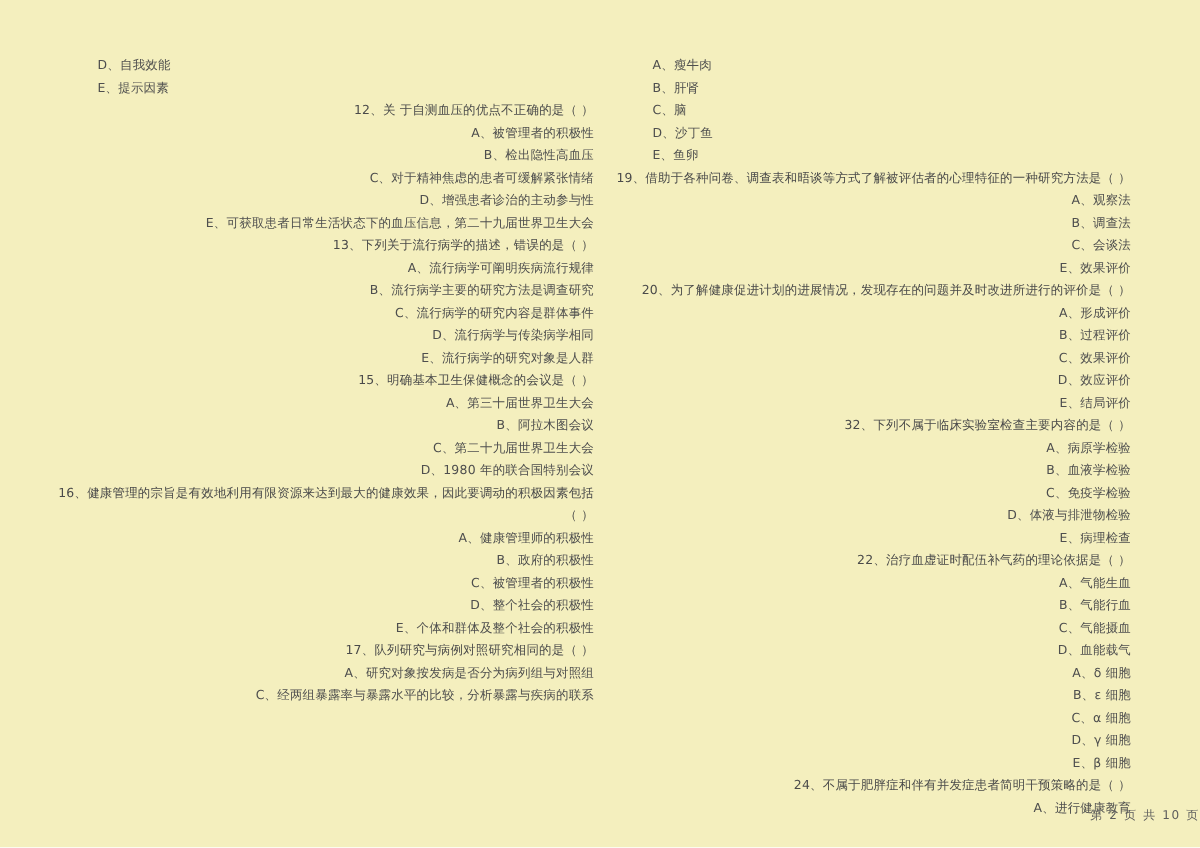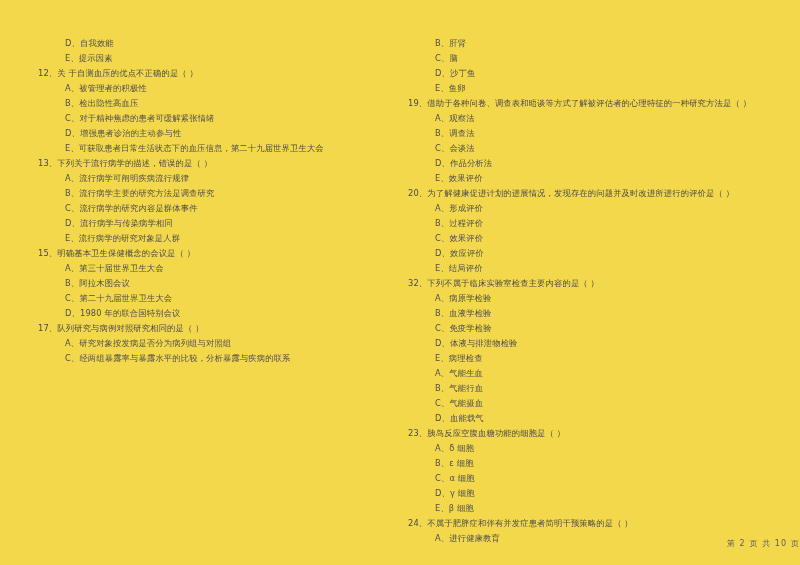--- a/index.html
+++ b/index.html
@@ -13,21 +13,21 @@
     height: 565px;
     position: relative;
     font-family: "DejaVu Sans", "Liberation Sans", sans-serif;
     color: #3a3a3a;
     overflow: hidden;
   }
   
   #page {
     position: absolute;
     inset: 0;
-    background: #fde047;
+    background: #fef9c3;
     filter: blur(0.22px) contrast(0.92);
     text-decoration: underline;
     -webkit-font-smoothing: antialiased;
   }
   .columns {
     position: absolute;
     top: 36px;
     left: 0;
     width: 800px;
     display: flex;
@@ -41,20 +41,21 @@
   .col.right { padding-left: 8px; padding-right: 46px; }
 
   .q {
     font-size: 8.3px;
     line-height: 15.0px;
     letter-spacing: 0.15px;
     color: #454545;
     text-indent: 0;
     padding-left: 0;
     white-space: normal;
+    text-align: right;
   }
   .q-stem {
     display: block;
     padding-left: 0px;
   }
   .opt {
     display: block;
     font-size: 8.3px;
     line-height: 15.0px;
     letter-spacing: 0.15px;
@@ -103,42 +104,50 @@
 
 
       <div class="q">
         <span class="q-stem">15、明确基本卫生保健概念的会议是（    ）</span>
         <span class="opt">A、第三十届世界卫生大会</span>
         <span class="opt">B、阿拉木图会议</span>
         <span class="opt">C、第二十九届世界卫生大会</span>
         <span class="opt">D、1980 年的联合国特别会议</span>
       </div>
 
+      <div class="q">
+        <span class="q-stem">16、健康管理的宗旨是有效地利用有限资源来达到最大的健康效果，因此要调动的积极因素包括（    ）</span>
+        <span class="opt">A、健康管理师的积极性</span>
+        <span class="opt">B、政府的积极性</span>
+        <span class="opt">C、被管理者的积极性</span>
+        <span class="opt">D、整个社会的积极性</span>
+        <span class="opt">E、个体和群体及整个社会的积极性</span>
+      </div>
 
       <div class="q">
         <span class="q-stem">17、队列研究与病例对照研究相同的是（    ）</span>
         <span class="opt">A、研究对象按发病是否分为病列组与对照组</span>
         <span class="opt">C、经两组暴露率与暴露水平的比较，分析暴露与疾病的联系</span>
 
       </div>
 
     </div>
 
     <div class="col right">
+      <div class="opt">A、瘦牛肉</div>
       <div class="opt">B、肝肾</div>
       <div class="opt">C、脑</div>
       <div class="opt">D、沙丁鱼</div>
       <div class="opt">E、鱼卵</div>
 
       <div class="q">
         <span class="q-stem">19、借助于各种问卷、调查表和晤谈等方式了解被评估者的心理特征的一种研究方法是（    ）</span>
         <span class="opt">A、观察法</span>
         <span class="opt">B、调查法</span>
         <span class="opt">C、会谈法</span>
-        <span class="opt">D、作品分析法</span>
         <span class="opt">E、效果评价</span>
       </div>
 
       <div class="q">
         <span class="q-stem">20、为了解健康促进计划的进展情况，发现存在的问题并及时改进所进行的评价是（    ）</span>
         <span class="opt">A、形成评价</span>
         <span class="opt">B、过程评价</span>
         <span class="opt">C、效果评价</span>
         <span class="opt">D、效应评价</span>
         <span class="opt">E、结局评价</span>
@@ -147,28 +156,28 @@
       <div class="q">
         <span class="q-stem">32、下列不属于临床实验室检查主要内容的是（    ）</span>
         <span class="opt">A、病原学检验</span>
         <span class="opt">B、血液学检验</span>
         <span class="opt">C、免疫学检验</span>
         <span class="opt">D、体液与排泄物检验</span>
         <span class="opt">E、病理检查</span>
       </div>
 
       <div class="q">
+        <span class="q-stem">22、治疗血虚证时配伍补气药的理论依据是（    ）</span>
         <span class="opt">A、气能生血</span>
         <span class="opt">B、气能行血</span>
         <span class="opt">C、气能摄血</span>
         <span class="opt">D、血能载气</span>
       </div>
 
       <div class="q">
-        <span class="q-stem">23、胰岛反应空腹血糖功能的细胞是（    ）</span>
         <span class="opt">A、δ 细胞</span>
         <span class="opt">B、ε 细胞</span>
         <span class="opt">C、α 细胞</span>
         <span class="opt">D、γ 细胞</span>
         <span class="opt">E、β 细胞</span>
       </div>
 
       <div class="q">
         <span class="q-stem">24、不属于肥胖症和伴有并发症患者简明干预策略的是（    ）</span>
         <span class="opt">A、进行健康教育</span>

